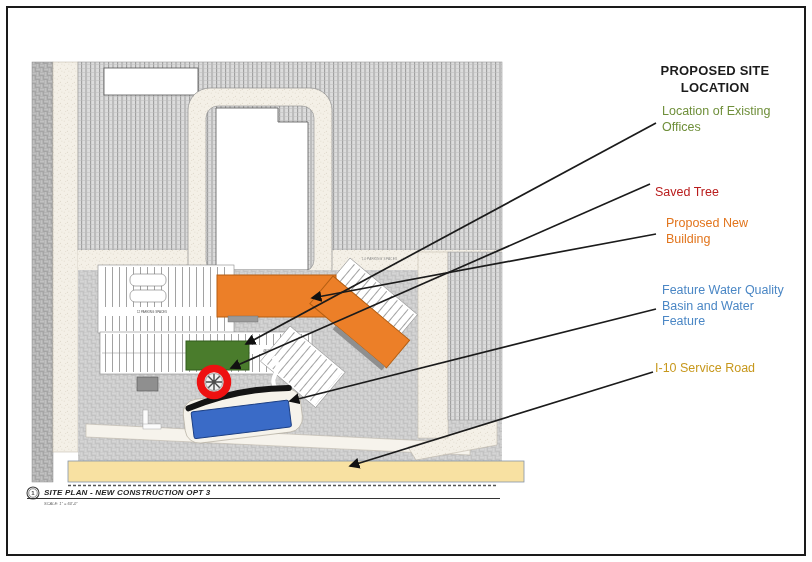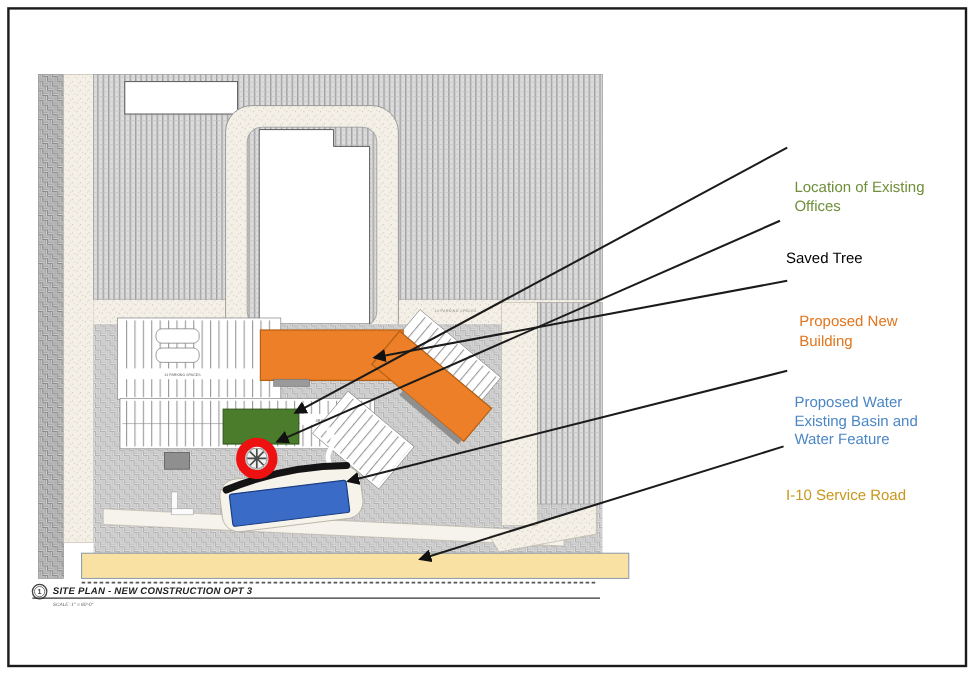--- a/index.html
+++ b/index.html
@@ -1,24 +1,24 @@
 <!DOCTYPE html>
 <html><head>
 <meta charset="utf-8">
 <style>
   html,body{margin:0;padding:0;background:#ffffff;}
   body{width:812px;height:562px;overflow:hidden;font-family:"Liberation Sans",sans-serif;}
   .stage{position:relative;width:812px;height:562px;background:#fff;}
   .page-border{position:absolute;left:6px;top:6px;right:6px;bottom:6px;border:2px solid #1a1a1a;pointer-events:none;}
   .plan-svg{position:absolute;left:0;top:0;width:812px;height:562px;}
-  .callout{position:absolute;font-size:12.5px;line-height:1.25;font-weight:400;margin-top:45px;}
+  .callout{position:absolute;font-size:12.5px;line-height:1.25;font-weight:400;}
   .hdr{position:absolute;left:630px;top:63px;width:170px;text-align:center;
        font-size:13px;line-height:1.3;font-weight:600;color:#1c1c1c;letter-spacing:.2px;}
   .c-offices{left:662px;top:104px;width:112px;color:#6f8f3a;}
-  .c-tree{left:655px;top:163px;width:150px;color:#000000;}
+  .c-tree{left:655px;top:185px;width:150px;color:#b91c1c;}
   .c-building{left:666px;top:216px;width:112px;color:#e2751d;}
   .c-basin{left:662px;top:283px;width:124px;color:#4b87c5;}
   .c-road{left:655px;top:361px;width:160px;color:#c7981d;}
 </style>
 </head>
 <body>
 
 <div class="stage">
 
   <svg class="plan-svg" viewBox="0 0 812 562">
@@ -150,20 +150,21 @@
     <g>
       <circle cx="33" cy="493" r="6" fill="none" stroke="#444" stroke-width="1.1"></circle>
       <circle cx="33" cy="493" r="4.3" fill="none" stroke="#444" stroke-width="0.6"></circle>
       <text x="33" y="495.4" font-size="6" font-weight="bold" fill="#444" text-anchor="middle">1</text>
       <text x="44" y="495" font-size="8" font-weight="bold" font-style="italic" fill="#222" letter-spacing="0.2">SITE PLAN - NEW CONSTRUCTION OPT 3</text>
       <line x1="27" y1="498.5" x2="500" y2="498.5" stroke="#333" stroke-width="1"></line>
       <text x="44" y="505" font-size="4" font-style="italic" fill="#666">SCALE: 1" = 60'-0"</text>
     </g>
   </svg>
 
+  <div class="hdr">PROPOSED SITE LOCATION</div>
   <div class="callout c-offices">Location of Existing Offices</div>
   <div class="callout c-tree">Saved Tree</div>
   <div class="callout c-building">Proposed New Building</div>
-  <div class="callout c-basin">Proposed Water Existing Basin and Water Feature</div>
+  <div class="callout c-basin">Feature Water Quality Basin and Water Feature</div>
   <div class="callout c-road">I-10 Service Road</div>
 
   <div class="page-border"></div>
 </div>
 
 </body></html>

